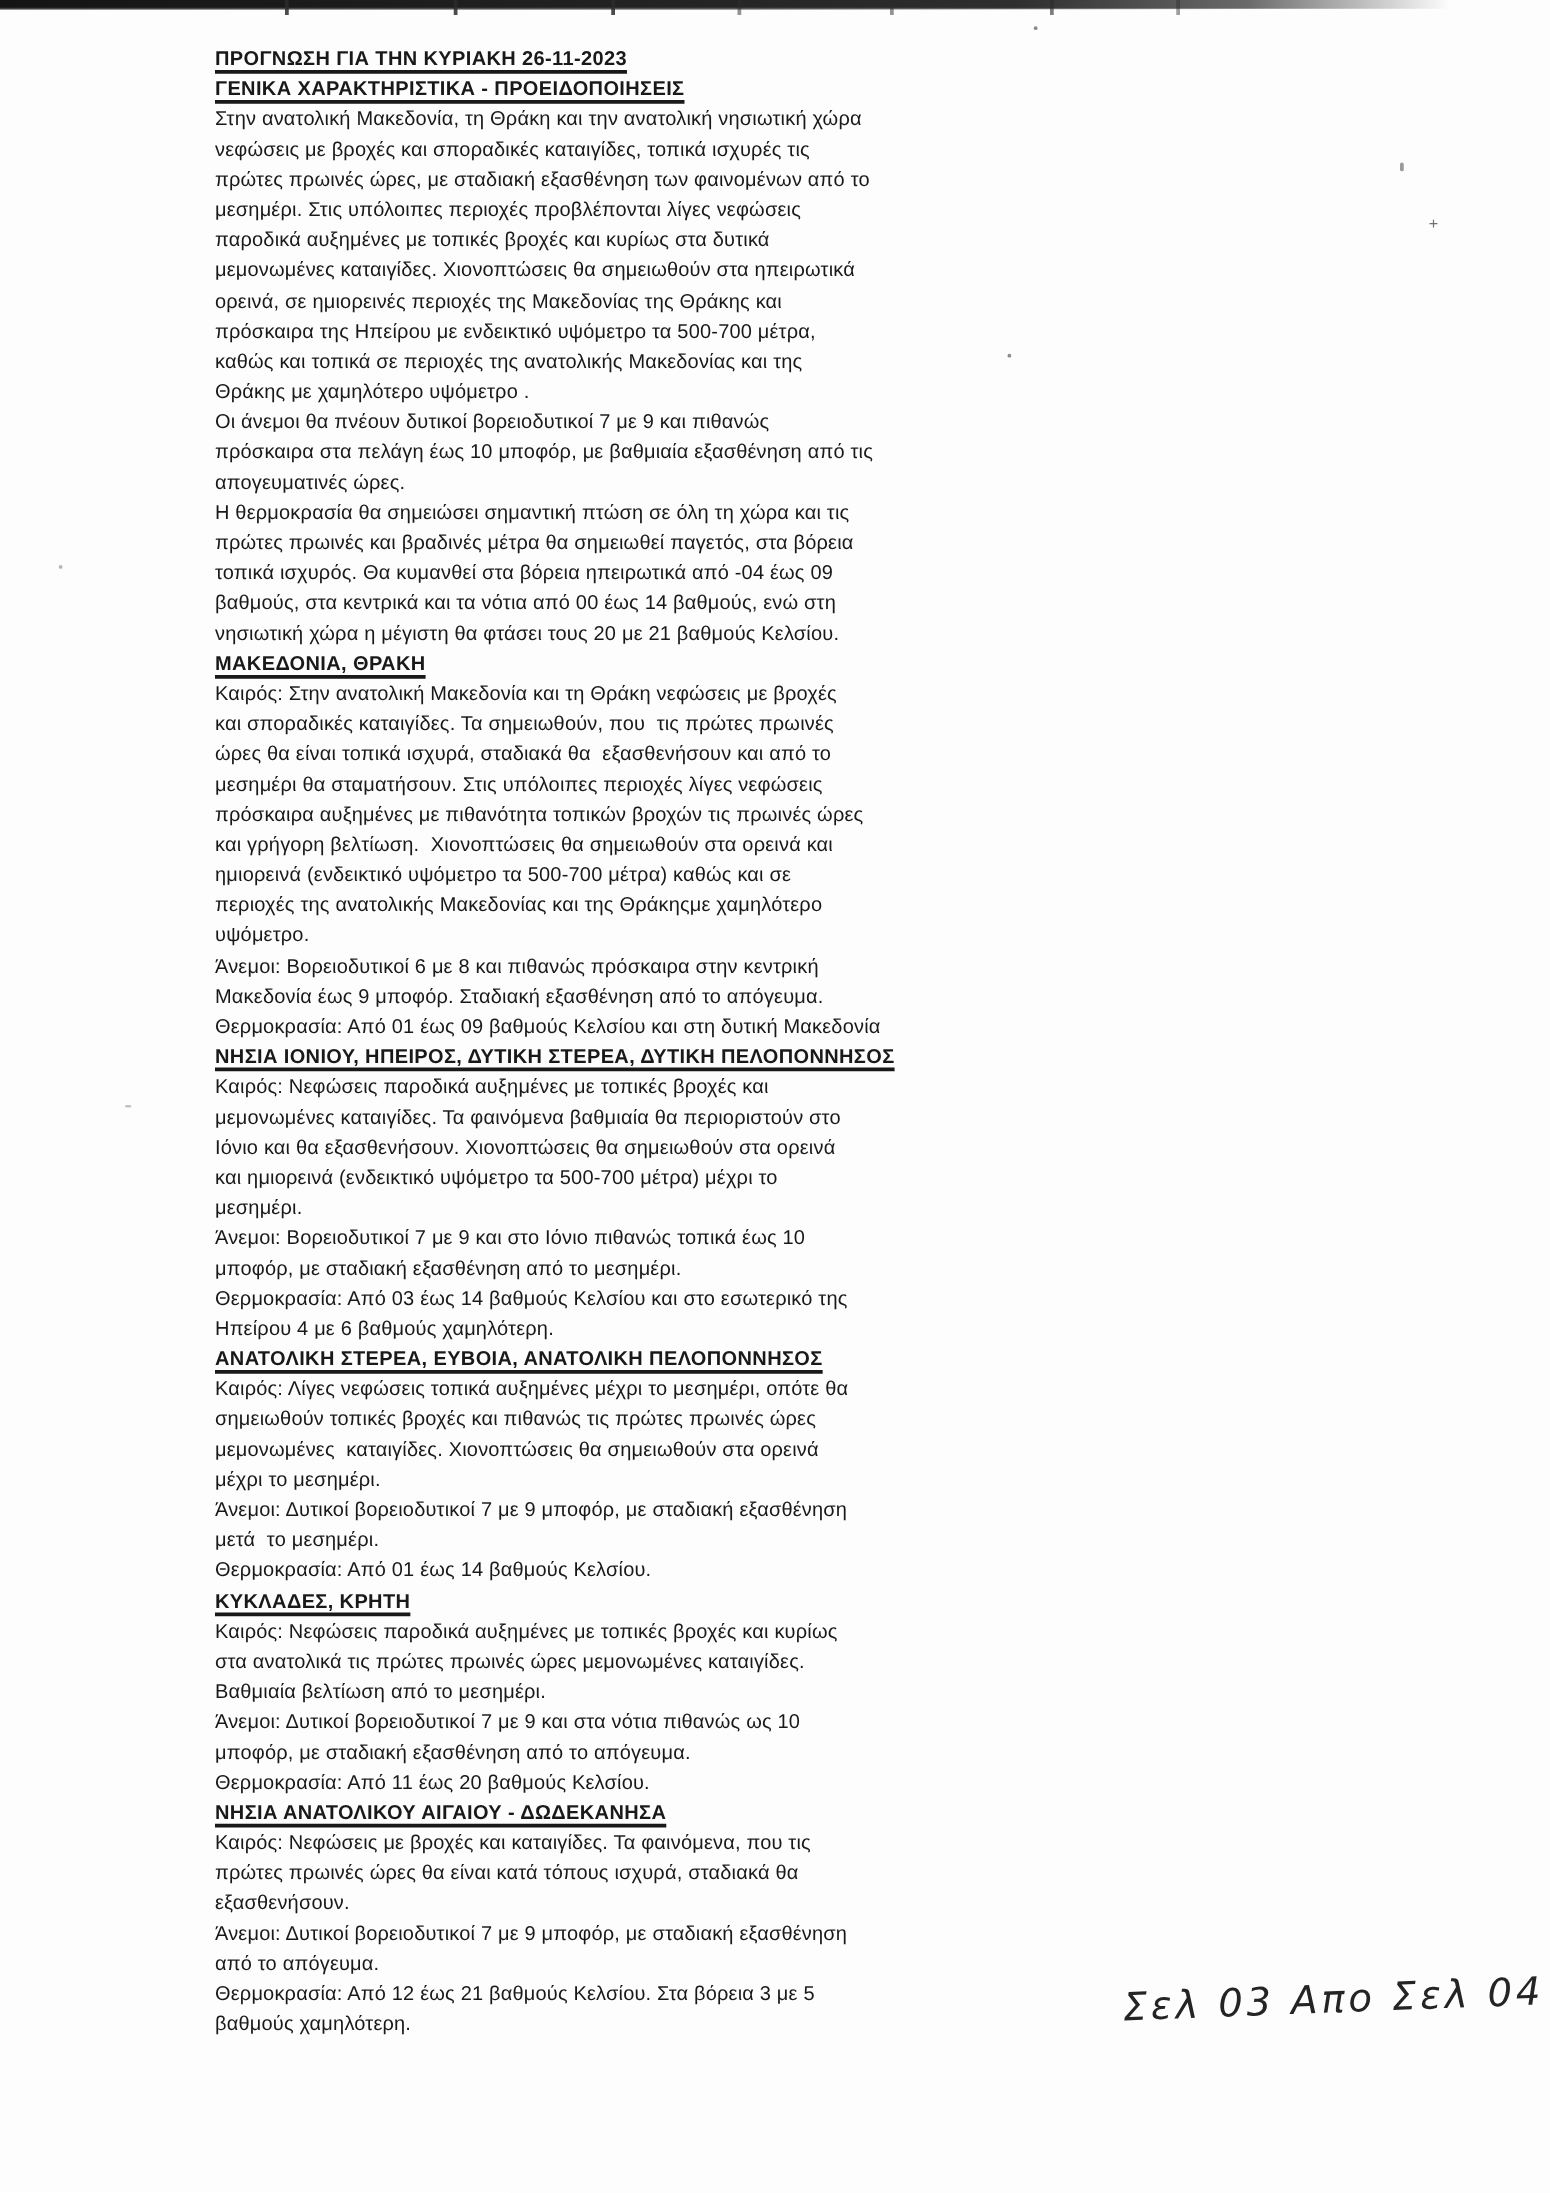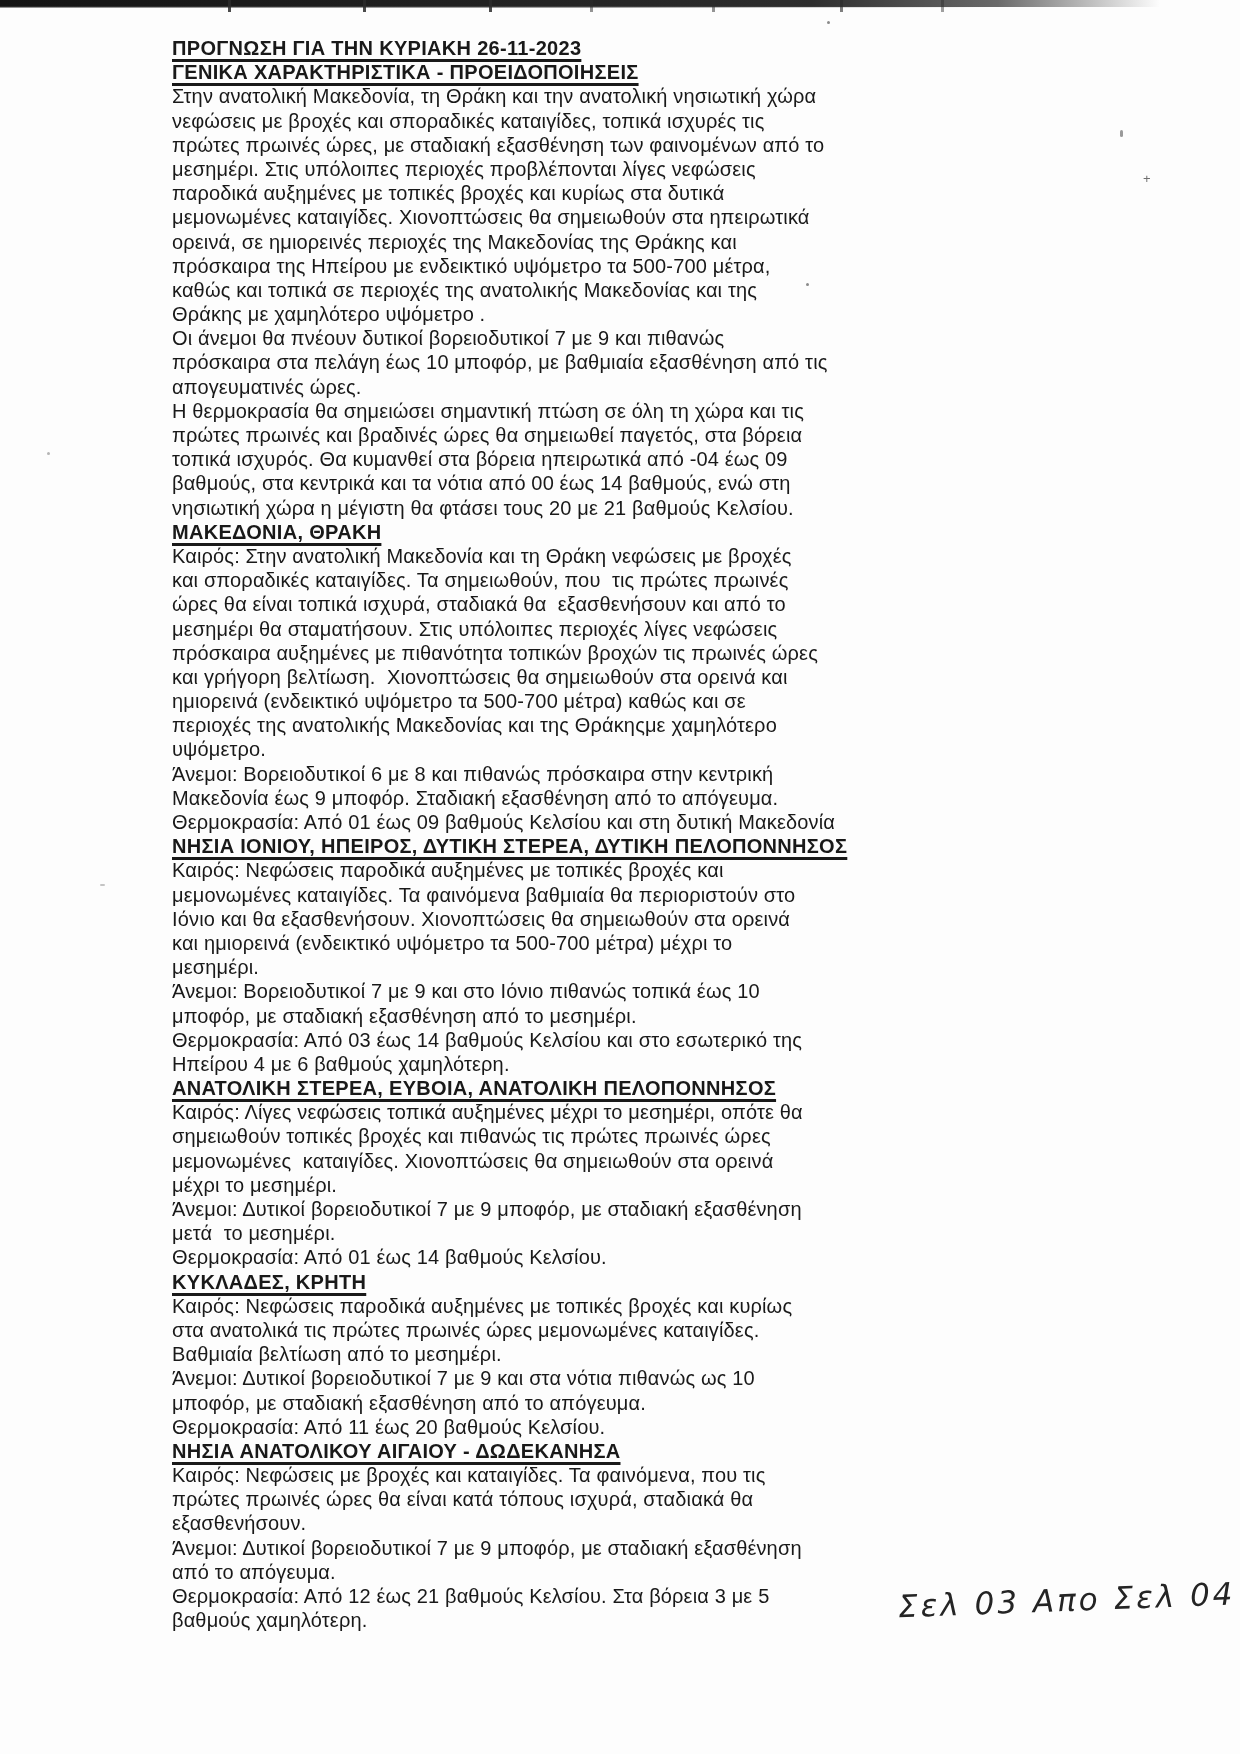--- a/index.html
+++ b/index.html
@@ -44,21 +44,21 @@
     font-size: 13px;
     line-height: 13px;
   }
   
   .doc {
     position: absolute;
     left: 172px;
     top: 36px;
     width: 1000px;
     color: #191919;
-    font-size: 20px;
+    font-size: 16px;
     letter-spacing: 0.15px;
   }
   .doc .line, .doc .heading {
     white-space: pre;
     line-height: 24.2px;
     height: 24.2px;
   }
   .doc .heading {
     font-weight: bold;
     text-decoration: underline;
@@ -114,21 +114,21 @@
       <div class="line">παροδικά αυξημένες με τοπικές βροχές και κυρίως στα δυτικά</div>
       <div class="line">μεμονωμένες καταιγίδες. Χιονοπτώσεις θα σημειωθούν στα ηπειρωτικά</div>
       <div class="line">ορεινά, σε ημιορεινές περιοχές της Μακεδονίας της Θράκης και</div>
       <div class="line">πρόσκαιρα της Ηπείρου με ενδεικτικό υψόμετρο τα 500-700 μέτρα,</div>
       <div class="line">καθώς και τοπικά σε περιοχές της ανατολικής Μακεδονίας και της</div>
       <div class="line">Θράκης με χαμηλότερο υψόμετρο .</div>
       <div class="line">Οι άνεμοι θα πνέουν δυτικοί βορειοδυτικοί 7 με 9 και πιθανώς</div>
       <div class="line">πρόσκαιρα στα πελάγη έως 10 μποφόρ, με βαθμιαία εξασθένηση από τις</div>
       <div class="line">απογευματινές ώρες.</div>
       <div class="line">Η θερμοκρασία θα σημειώσει σημαντική πτώση σε όλη τη χώρα και τις</div>
-      <div class="line">πρώτες πρωινές και βραδινές ώρες θα σημειωθεί παγετός, στα βόρεια</div>
+      <div class="line">πρώτες πρωινές και βραδινές μέτρα θα σημειωθεί παγετός, στα βόρεια</div>
       <div class="line">τοπικά ισχυρός. Θα κυμανθεί στα βόρεια ηπειρωτικά από -04 έως 09</div>
       <div class="line">βαθμούς, στα κεντρικά και τα νότια από 00 έως 14 βαθμούς, ενώ στη</div>
       <div class="line">νησιωτική χώρα η μέγιστη θα φτάσει τους 20 με 21 βαθμούς Κελσίου.</div>
       <div class="heading">ΜΑΚΕΔΟΝΙΑ, ΘΡΑΚΗ</div>
       <div class="line">Καιρός: Στην ανατολική Μακεδονία και τη Θράκη νεφώσεις με βροχές</div>
       <div class="line">και σποραδικές καταιγίδες. Τα σημειωθούν, που  τις πρώτες πρωινές</div>
       <div class="line">ώρες θα είναι τοπικά ισχυρά, σταδιακά θα  εξασθενήσουν και από το</div>
       <div class="line">μεσημέρι θα σταματήσουν. Στις υπόλοιπες περιοχές λίγες νεφώσεις</div>
       <div class="line">πρόσκαιρα αυξημένες με πιθανότητα τοπικών βροχών τις πρωινές ώρες</div>
       <div class="line">και γρήγορη βελτίωση.  Χιονοπτώσεις θα σημειωθούν στα ορεινά και</div>

